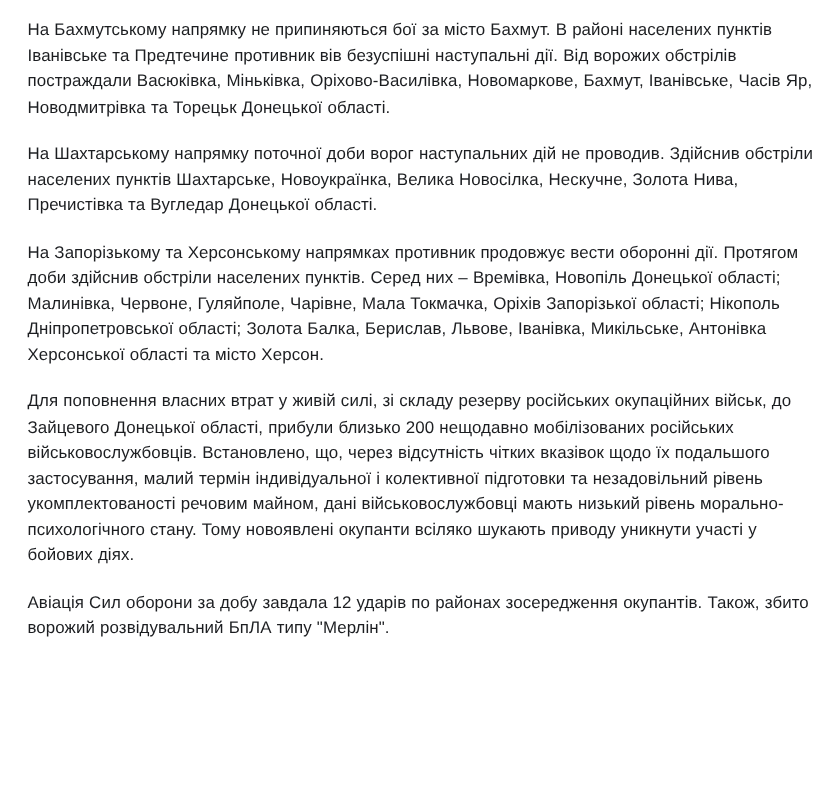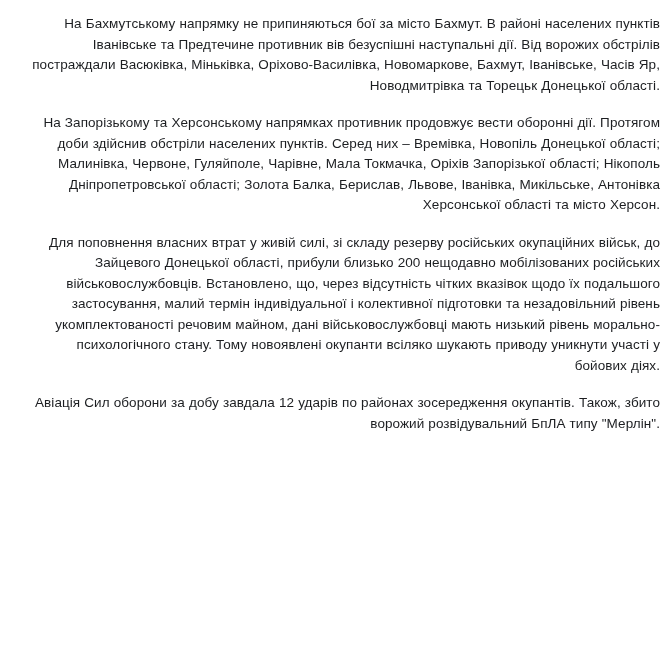--- a/index.html
+++ b/index.html
@@ -15,31 +15,32 @@
   }
   #article {
     padding: 14px 10px 10px 10px;
     box-sizing: border-box;
     width: 670px;
   }
   .para {
     font-size: 13.5px;
     line-height: 20.5px;
     margin: 0 0 17px 12px;
-    text-align: right;
+    text-align: left;
     color: #1c1e21;
     letter-spacing: 0.005em;
     word-spacing: 0.02em;
   }
   .para:last-child {
     margin-bottom: 0;
   }
 </style>
 </head>
 <body>
 
 <div id="article">
   <p class="para">На Бахмутському напрямку не припиняються бої за місто Бахмут. В районі населених пунктів Іванівське та Предтечине противник вів безуспішні наступальні дії.  Від ворожих обстрілів постраждали Васюківка, Міньківка, Оріхово-Василівка, Новомаркове, Бахмут, Іванівське, Часів Яр, Новодмитрівка та Торецьк Донецької області.</p>
+  <p class="para">На Шахтарському напрямку поточної доби ворог наступальних дій не проводив. Здійснив обстріли населених пунктів Шахтарське, Новоукраїнка, Велика Новосілка, Нескучне, Золота Нива, Пречистівка та Вугледар Донецької області.</p>
   <p class="para">На Запорізькому та Херсонському напрямках противник продовжує вести  оборонні дії. Протягом доби здійснив обстріли населених пунктів. Серед них – Времівка, Новопіль Донецької області; Малинівка, Червоне, Гуляйполе, Чарівне, Мала Токмачка, Оріхів Запорізької області; Нікополь Дніпропетровської області; Золота Балка, Берислав, Львове, Іванівка, Микільське, Антонівка Херсонської області та місто Херсон.</p>
   <p class="para">Для поповнення власних втрат у живій силі, зі складу резерву російських окупаційних військ, до Зайцевого Донецької області, прибули близько 200 нещодавно мобілізованих російських військовослужбовців. Встановлено, що, через відсутність чітких вказівок щодо їх подальшого застосування, малий термін індивідуальної і колективної підготовки та незадовільний рівень укомплектованості речовим майном, дані військовослужбовці мають низький рівень морально-психологічного стану. Тому новоявлені окупанти всіляко шукають приводу уникнути участі у бойових діях.</p>
   <p class="para">Авіація Сил оборони за добу завдала 12 ударів по районах зосередження окупантів. Також, збито ворожий розвідувальний БпЛА типу "Мерлін".</p>
 
 </div>
 
 </body></html>

